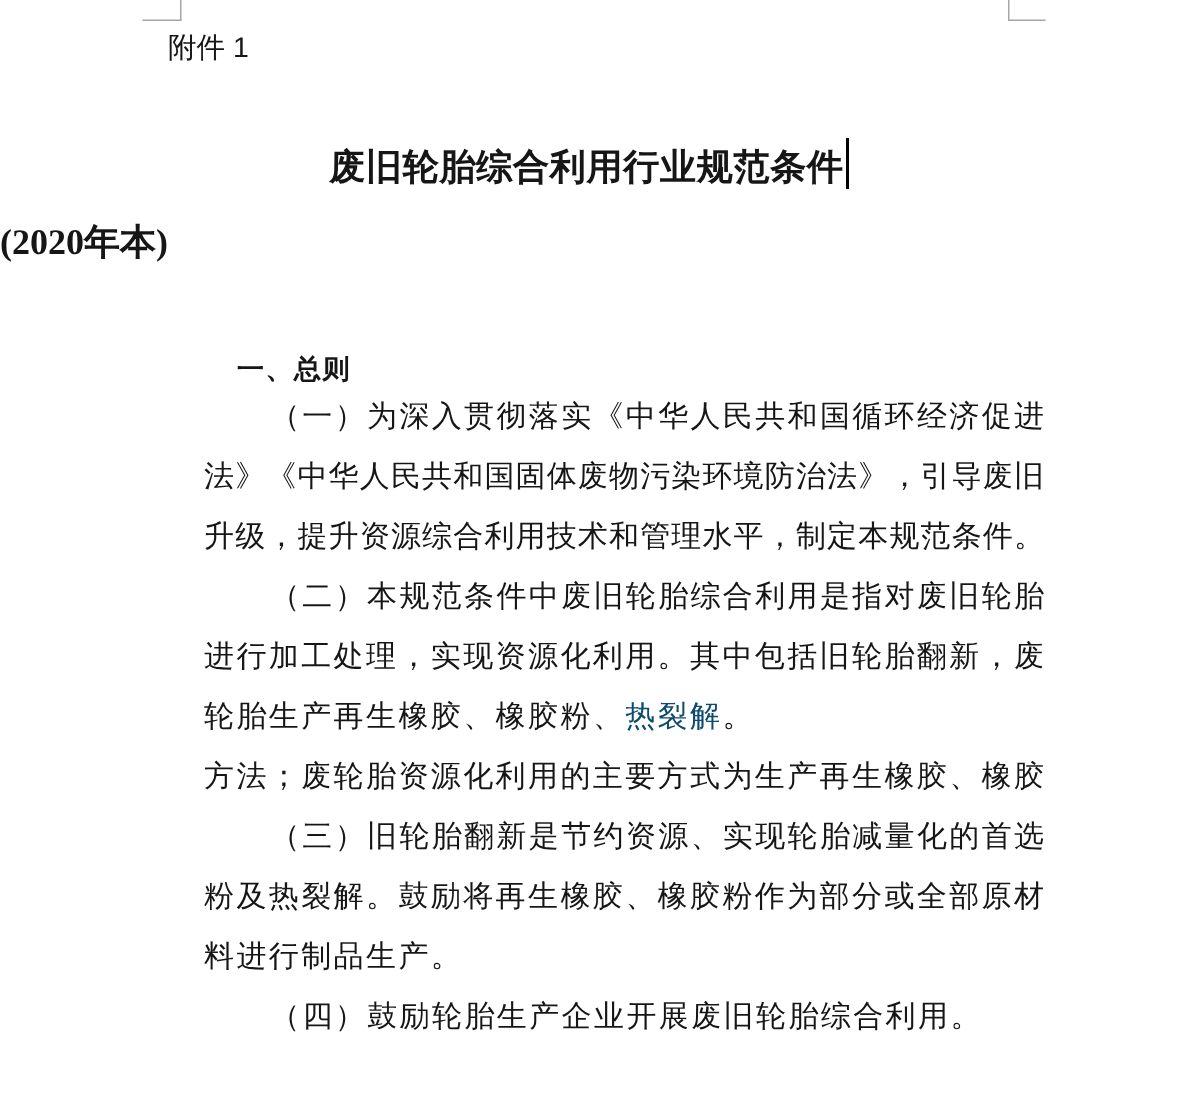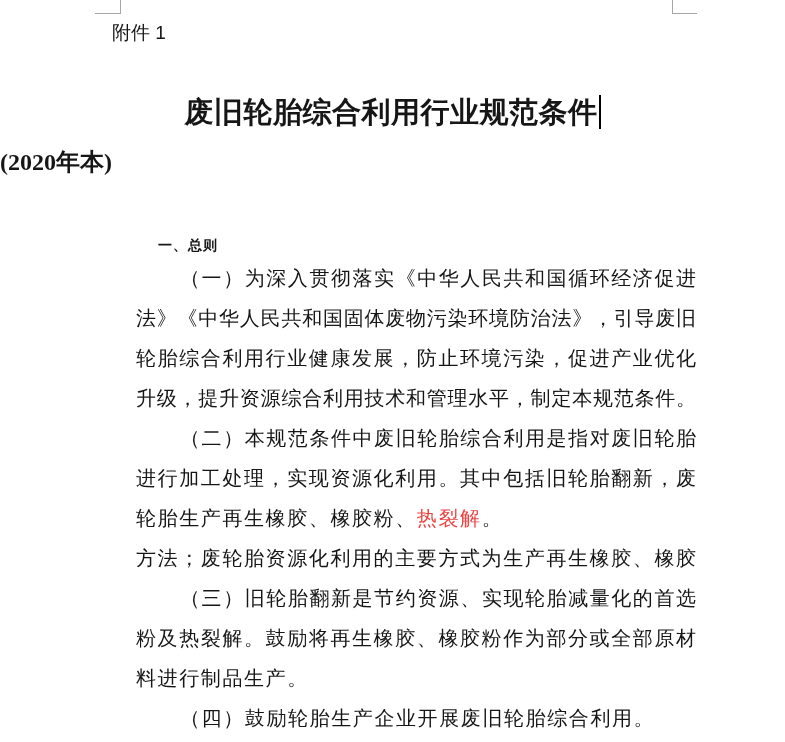--- a/index.html
+++ b/index.html
@@ -21,21 +21,21 @@
     position: absolute;
     left: 112px; top: 20px;
     font: 19px/26px "Liberation Sans", "DejaVu Sans", sans-serif;
   }
 
   .title {
     position: absolute;
     left: 0; right: 0; top: 92px;
     text-align: center;
     font-family: "Liberation Sans", "DejaVu Sans", sans-serif;
-    font-size: 29px;
+    font-size: 24px;
     font-weight: 600;
     line-height: 40px;
     margin: 0;
     letter-spacing: 0.5px;
   }
   .caret {
     display: inline-block;
     width: 0;
     height: 34px;
     border-left: 2px solid #000;
@@ -49,21 +49,21 @@
     font-family: "Liberation Serif", "DejaVu Serif", serif;
     font-size: 24px;
     font-weight: 600;
     line-height: 40px;
   }
 
   .heading {
     position: absolute;
     left: 158px; top: 226px;
     font-family: Liberation Serif, serif;
-    font-size: 14px;
+    font-size: 18px;
     font-weight: 700;
     line-height: 40px;
     margin: 0;
     letter-spacing: 1px;
   }
 
   .body-text {
     position: absolute;
     left: 114px; top: 258px;
     width: 560px;
@@ -76,21 +76,21 @@
     line-height: 40px;
     white-space: nowrap;
   }
   .bline.full {
     white-space: normal;
     text-align: justify;
     text-align-last: justify;
   }
   .bline.endline { letter-spacing: 1.6px; }
   .bline.indent  { padding-left: 44px; }
-  .red { color: #ef4444; }
+  .red { color: #0c4a6e; }
 </style>
 </head>
 <body>
 
 <div class="page">
 
   <div class="mark mark-left"></div>
   <div class="mark mark-right"></div>
 
   <div class="attachment">附件 1</div>
@@ -98,21 +98,20 @@
   <h1 class="title"><span>废旧轮胎综合利用行业规范条件</span><span class="caret"></span></h1>
 
   <div class="subtitle">(2020年本)</div>
 
   <h2 class="heading">一、总则</h2>
 
   <div class="body-text">
 
     <div class="bline full indent">（一）为深入贯彻落实《中华人民共和国循环经济促进</div>
     <div class="bline full">法》《中华人民共和国固体废物污染环境防治法》，引导废旧</div>
-    <div class="bline full">轮胎综合利用行业健康发展，防止环境污染，促进产业优化</div>
     <div class="bline full">升级，提升资源综合利用技术和管理水平，制定本规范条件。</div>
 
     <div class="bline full indent">（二）本规范条件中废旧轮胎综合利用是指对废旧轮胎</div>
     <div class="bline full">进行加工处理，实现资源化利用。其中包括旧轮胎翻新，废</div>
     <div class="bline endline"><span>轮胎生产再生橡胶、橡胶粉、</span><span class="red">热裂解</span><span>。</span></div>
 
     <div class="bline full">方法；废轮胎资源化利用的主要方式为生产再生橡胶、橡胶</div>
     <div class="bline full indent">（三）旧轮胎翻新是节约资源、实现轮胎减量化的首选</div>
     <div class="bline full">粉及热裂解。鼓励将再生橡胶、橡胶粉作为部分或全部原材</div>
     <div class="bline endline">料进行制品生产。</div>

